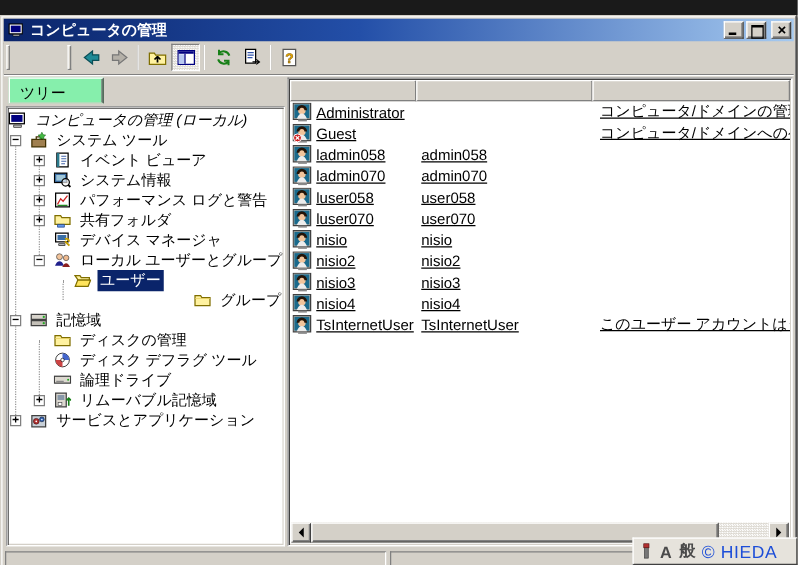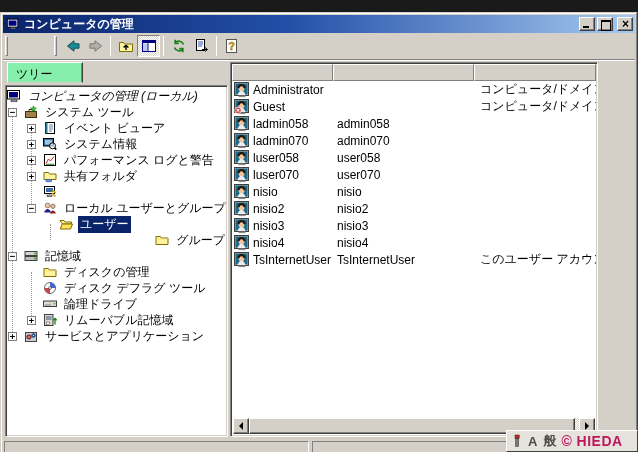--- a/index.html
+++ b/index.html
@@ -77,24 +77,25 @@
     font:bold 9px/7px "DejaVu Sans Mono",monospace; text-align:center; color:#000;
   }
   .icon14 { width:14px; height:14px; flex:none; margin-right:5px; }
   .icon14 svg { width:100%; height:100%; display:block; }
   .tlabel { padding:0 2px; }
   .tlabel.sel { background:#0A246A; color:#fff; }
   .tree-guide { position:absolute; border-left:1px dotted #999; width:0; z-index:1; }
 
   
   .listbox {
-    position:absolute; left:230px; top:50px; width:368px; height:375px;
+    position:absolute; left:230px; top:50px; width:404px; height:375px;
     background:#fff; border:1px solid; border-color:#808080 #fff #fff #808080;
     box-shadow: inset 1px 1px 0 #404040, inset -1px -1px 0 #D4D0C8;
     overflow:hidden;
+    text-decoration:underline;
   }
   .lheader { display:flex; height:17px; margin:1px 1px 0 1px; }
   .hcol {
     background:#D4D0C8; border:1px solid; border-color:#fff #808080 #808080 #fff;
     padding:1px 0 0 5px; white-space:nowrap; overflow:hidden;
   }
   .lheader .hcol:nth-child(1){ width:101px; }
   .lheader .hcol:nth-child(2){ width:141px; }
   .lheader .hcol:nth-child(3){ flex:1; }
   .lbody { margin:0 1px; }
@@ -121,21 +122,21 @@
   .sp2 { flex:1; margin-right:1px; }
 
   
   .ime {
     position:absolute; left:506px; top:430px; width:132px; height:22px; z-index:50;
     background:#E6E3DC; border:1px solid; border-color:#fff #404040 #404040 #fff;
     display:flex; align-items:center; padding:0 2px;
   }
   .ime .icon14 { margin:0 1px; }
   .ime-mode { color:#4a4a4a; font-weight:bold; font-size:13px; padding:0 3px; }
-  .ime-mark { color:#be185d; font-weight:bold; font-size:14px; letter-spacing:0.5px; margin-left:2px; white-space:nowrap; }
+  .ime-mark { color:#1d4ed8; font-weight:normal; font-size:14px; letter-spacing:0.5px; margin-left:2px; white-space:nowrap; }
 </style>
 </head>
 <body>
 
 <div class="desktop"></div>
 
 <div class="window">
 
   <div class="titlebar">
     <span class="title-icon">
@@ -295,20 +296,21 @@
       <div class="trow" style="padding-left: 21px;">
         <span class="toggle" style="visibility: hidden;"></span>
         <span class="icon14">
           <svg viewBox="0 0 14 14">
             <rect x="1.5" y="1.5" width="10" height="7" fill="#fff" stroke="#000"></rect>
             <rect x="3" y="3" width="7" height="4" fill="#3A6EA5"></rect>
             <rect x="4" y="10" width="5" height="1.5" fill="#c0c0c0" stroke="#000" stroke-width="0.5"></rect>
             <path d="M9 8 l3.5 3.5 M12.2 8.3 a2.2 2.2 0 0 0 -3.2 -2.1" stroke="#C8A000" stroke-width="1.5" fill="none"></path>
           </svg>
         </span>
+        <span class="tlabel">デバイス マネージャ</span>
       </div>
       <div class="trow" style="padding-left: 21px;">
         <span class="toggle">−</span>
         <span class="icon14">
           <svg viewBox="0 0 14 14">
             <circle cx="4.6" cy="4.4" r="2.4" fill="#F2C49B" stroke="#333" stroke-width="0.5"></circle>
             <path d="M1 11.5 q1.5-3.5 3.6-3.5 q2.1 0 3.6 3.5 z" fill="#20208C"></path>
             <circle cx="9.9" cy="5.3" r="2.2" fill="#EEB98E" stroke="#333" stroke-width="0.5"></circle>
             <path d="M6.8 12.6 q1.3-3.1 3.1-3.1 q1.8 0 3.1 3.1 z" fill="#8C2020"></path>
           </svg>

